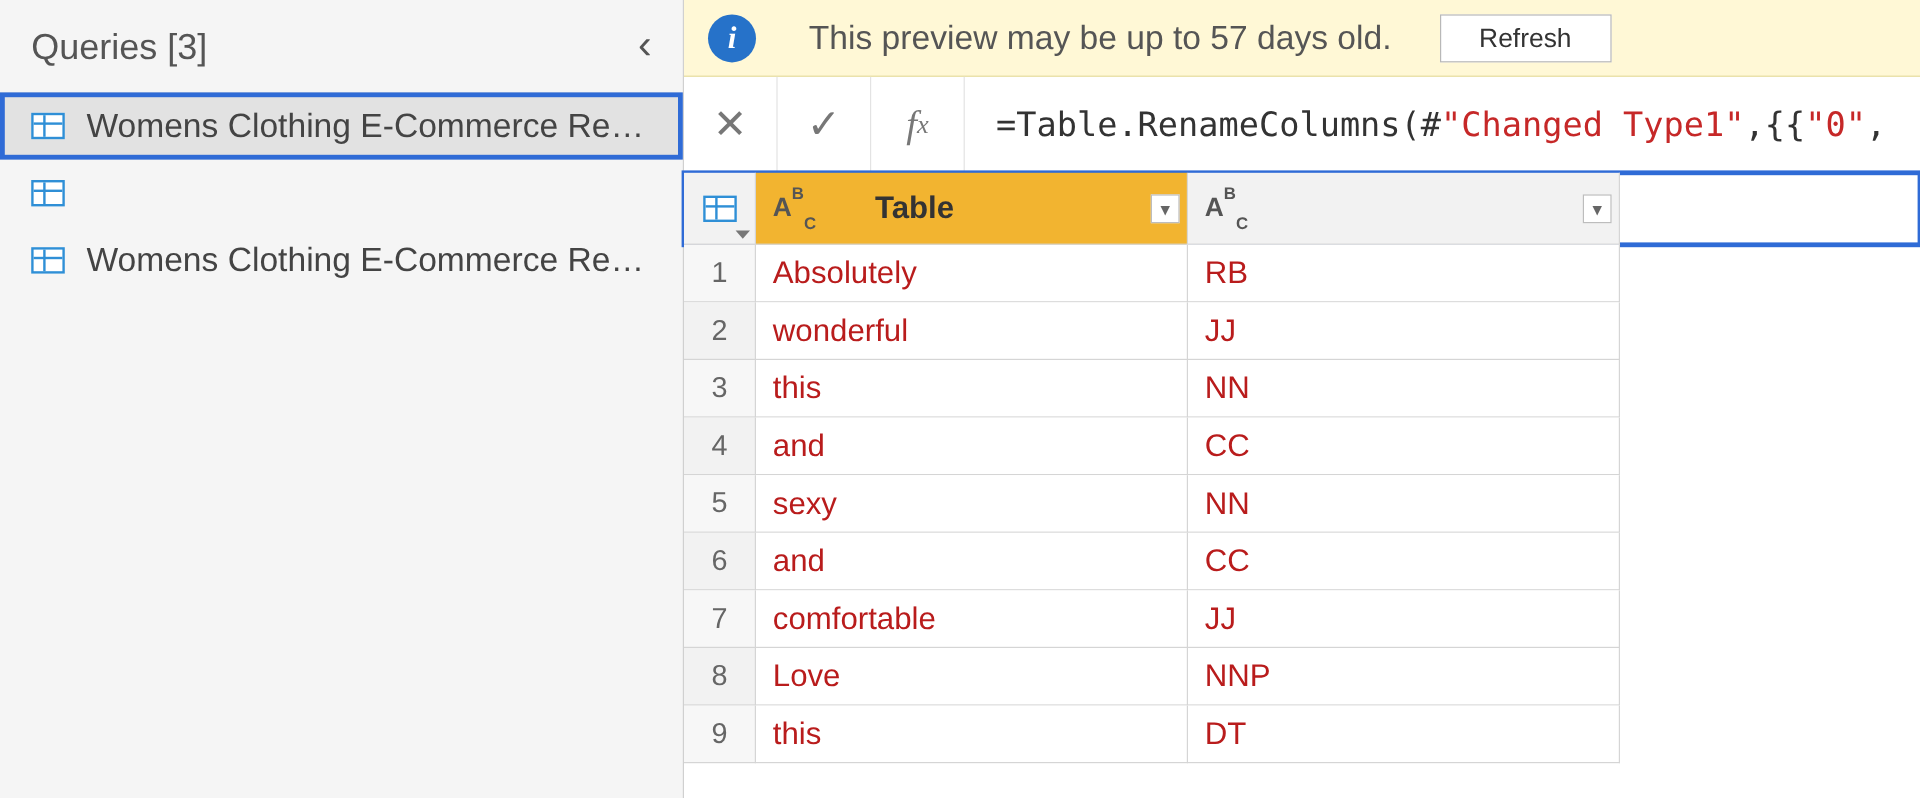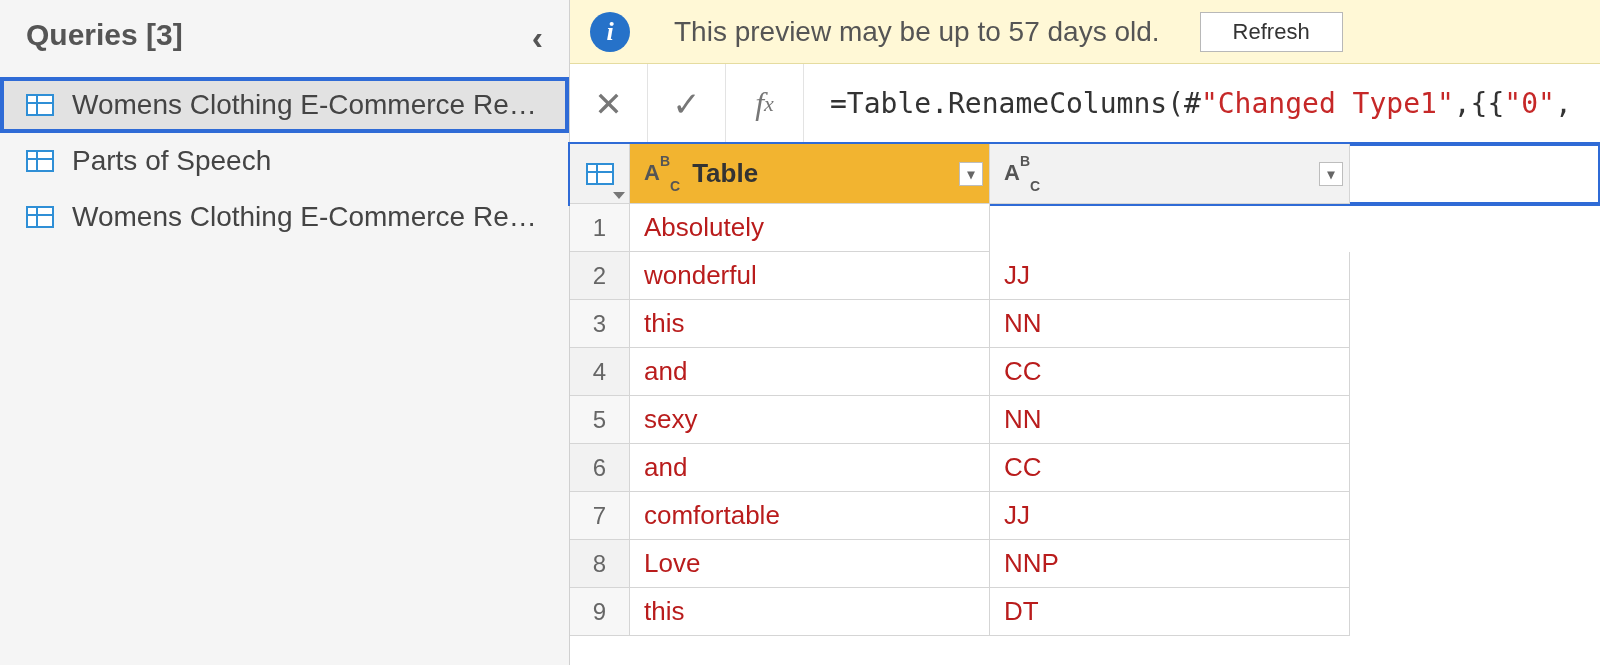--- a/index.html
+++ b/index.html
@@ -1,21 +1,21 @@
 <!DOCTYPE html>
 <html><head>
 <meta charset="utf-8">
 <style>
   * { box-sizing: border-box; }
   html,body { margin:0; padding:0; font-family: "Segoe UI", Arial, sans-serif; color:#333; background:#fff; }
   .app { display:flex; width:1600px; height:665px; overflow:hidden; }
 
   
   .sidebar { width:570px; flex:0 0 570px; background:#f5f5f5; border-right:1px solid #d0d0d0; display:flex; flex-direction:column; }
-  .sidebar-header { display:flex; align-items:flex-start; justify-content:space-between; padding:18px 20px 20px 26px; font-size:30px; color:#555;font-weight:bold; }
+  .sidebar-header { display:flex; align-items:flex-end; justify-content:space-between; padding:18px 20px 20px 26px; font-size:30px; color:#555; }
   .collapse-btn { font-size:34px; color:#555; cursor:pointer; padding:0 6px; }
   .query-list { display:flex; flex-direction:column; }
   .query-item { display:flex; align-items:center; gap:18px; padding:10px 0 10px 26px; font-size:28px; color:#444; cursor:pointer; height:56px; }
   .query-item.selected { background:#e2e2e2; outline:4px solid #2f6bd6; outline-offset:-4px; }
   .table-glyph { width:28px; height:22px; border:2px solid #2f8fd6; display:inline-block; position:relative; background:#fff; }
   .table-glyph::before { content:""; position:absolute; left:0; right:0; top:6px; border-top:2px solid #2f8fd6; }
   .table-glyph::after  { content:""; position:absolute; top:0; bottom:0; left:8px; border-left:2px solid #2f8fd6; }
   .query-label { white-space:nowrap; overflow:hidden; text-overflow:ellipsis; max-width:470px; }
 
   
@@ -31,21 +31,21 @@
   .fb-btn.fx { font-style:italic; font-family:Georgia,serif; font-size:32px; }
   .formula-text { flex:1; padding-left:26px; font-family:Consolas,monospace; font-size:28px; color:#333; display:flex; gap:0; white-space:nowrap; overflow:hidden;}
   .tok-str{ color:#c62828; }
 
   .grid { display:flex; flex-direction:column; }
   .grid-header-row { display:flex; height:60px; outline:4px solid #2f6bd6; outline-offset:-2px; }
   .rownum-col { width:60px; flex:0 0 60px; display:flex; align-items:center; justify-content:center; background:#f2f2f2; border-right:1px solid #d5d5d5; border-bottom:1px solid #d5d5d5; color:#666; font-size:24px; }
   .rownum-col.header { position:relative; background:#f2f2f2;}
   .rownum-col.header .table-glyph { border-color:#2f8fd6; }
   .rownum-col.header .drop-tri { position:absolute; right:4px; bottom:4px; width:0;height:0;border-left:6px solid transparent;border-right:6px solid transparent;border-top:7px solid #777; }
-  .col { flex:0 0 360px; display:flex; align-items:center; padding:0 14px; border-right:1px solid #d5d5d5; border-bottom:1px solid #d5d5d5; font-size:26px; position:relative; }
+  .col { flex:0 0 360px; display:flex; align-items:center; padding:0 14px; border-right:1px solid #d5d5d5; border-bottom:1px solid #d5d5d5; font-size:26px; position:relative;gap:37px; }
   .col.header { background:#f2f2f2; font-weight:600; color:#333; }
   .col.header.selected { background:#f2b430; }
   .col .type-glyph { margin-right:12px; font-size:22px; color:#555; position:relative; }
   .col .type-glyph sup { font-size:14px; position:relative; top:-6px; }
   .col .type-glyph sub { font-size:14px; position:relative; bottom:-6px; }
   .col .drop { position:absolute; right:6px; top:50%; transform:translateY(-50%); width:24px; height:24px; border:1px solid #bdbdbd; background:#fff; display:flex; align-items:center; justify-content:center; font-size:14px; color:#666; cursor:pointer;}
   .grid-row { display:flex; height:48px; }
   .grid-row .col { background:#fff; color:#b91c1c; }
   .grid-row:nth-child(odd) .rownum-col { background:#f7f7f7; }
 </style>
@@ -59,21 +59,20 @@
       <span>Queries [3]</span>
       <span class="collapse-btn">‹</span>
     </div>
     <div class="query-list" id="query-list">
         <div class="query-item selected">
           <span class="table-glyph"></span>
           <span class="query-label">Womens Clothing E-Commerce Reviews</span>
         </div>
         <div class="query-item">
           <span class="table-glyph"></span>
-          <span class="query-label">Parts of Speech</span>
         </div>
         <div class="query-item">
           <span class="table-glyph"></span>
           <span class="query-label">Womens Clothing E-Commerce Review...</span>
         </div>
       </div>
   </div>
 
   <div class="main">
 
@@ -111,20 +110,21 @@
         </div>
         <div class="col header">
           <span class="type-glyph">A<sup>B</sup><sub>C</sub></span>
           <span class="drop">▾</span>
         </div>
       </div>
       <div id="grid-body">
           <div class="grid-row">
             <div class="rownum-col">1</div>
             <div class="col">Absolutely</div>
+            <div class="col">RB</div>
           </div>
           <div class="grid-row">
             <div class="rownum-col">2</div>
             <div class="col">wonderful</div>
             <div class="col">JJ</div>
           </div>
           <div class="grid-row">
             <div class="rownum-col">3</div>
             <div class="col">this</div>
             <div class="col">NN</div>

